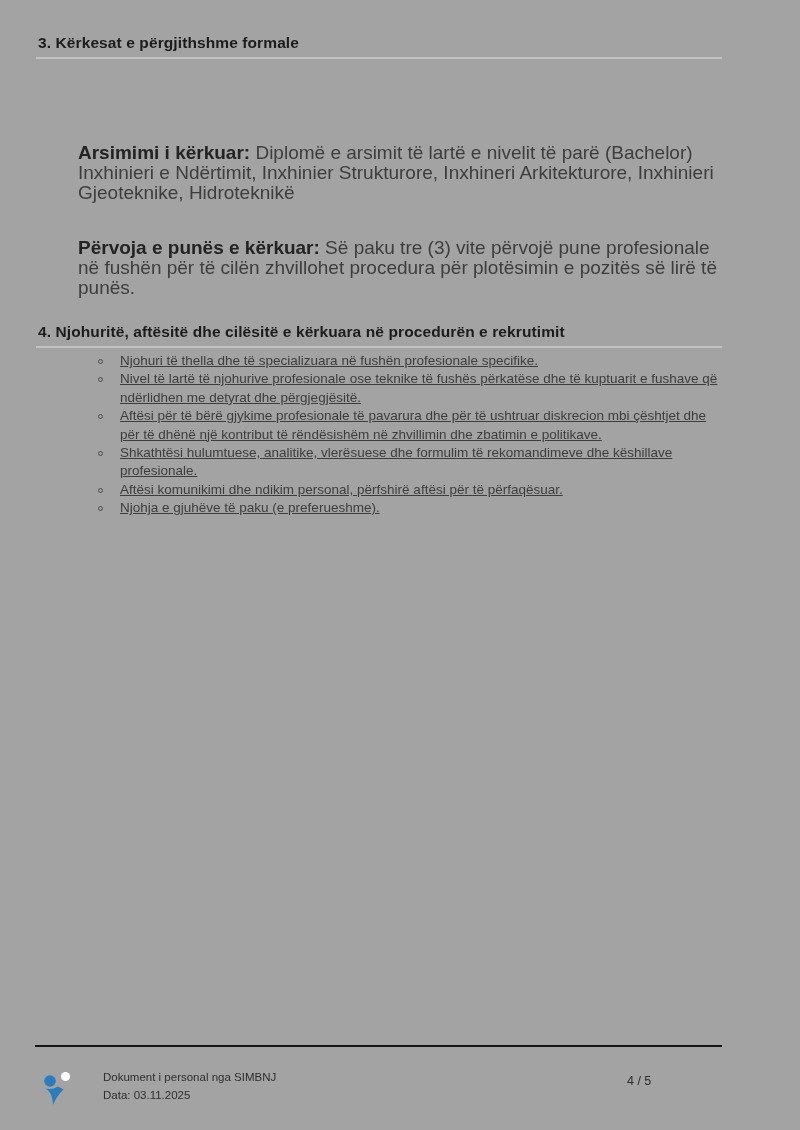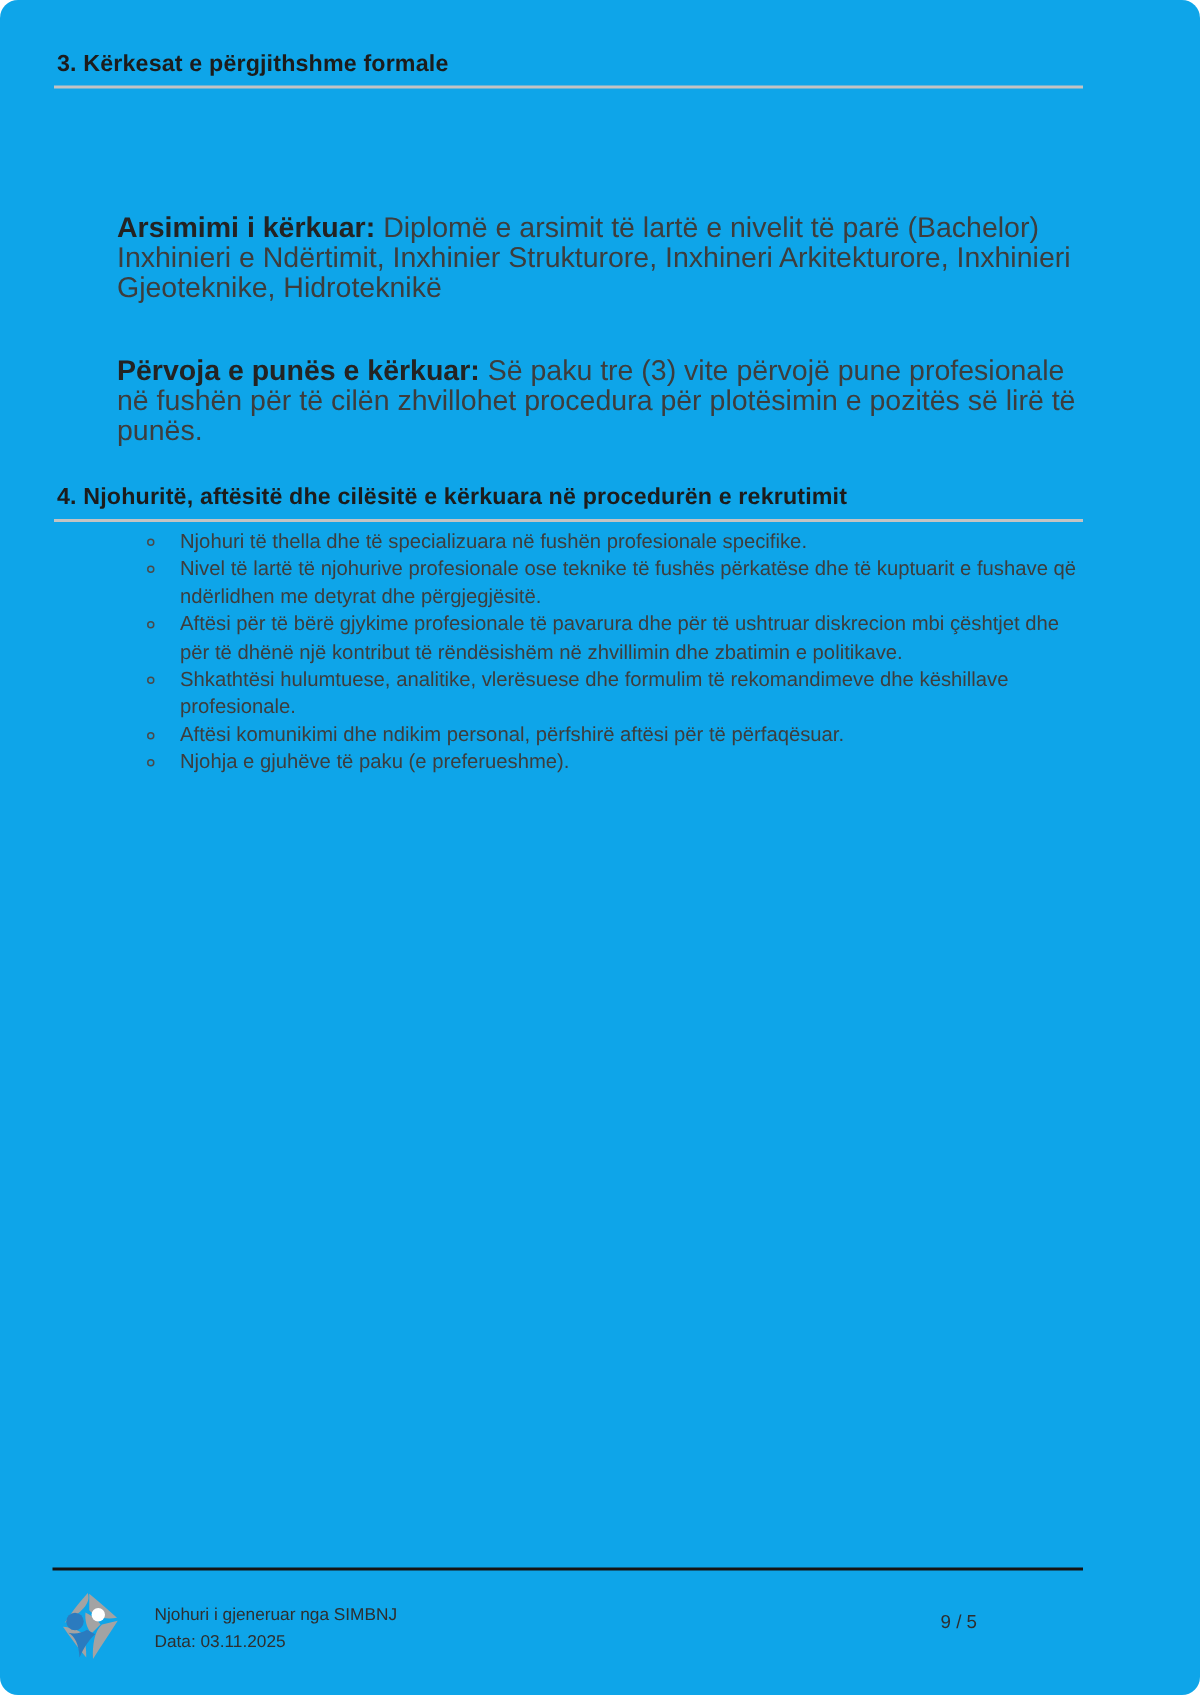--- a/index.html
+++ b/index.html
@@ -4,25 +4,24 @@
 <style>
   html, body {
     margin: 0;
     padding: 0;
     background: #ffffff;
   }
   .page {
     position: relative;
     width: 800px;
     height: 1130px;
-    background: #0ea5e9;
+    background: #a3a3a3;
     font-family: "Liberation Sans", sans-serif;
     color: #3d3d3d;
     overflow: hidden;
-    border-radius: 12px;
   }
   
   .section-head {
     position: absolute;
     left: 36px;
     width: 686px;
   }
   .section-head h2 {
     margin: 0;
     padding: 0 0 4px 2px;
@@ -102,21 +101,21 @@
     left: 627px;
     top: 1074px;
     font-size: 12.5px;
     color: #2e2e2e;
   }
   
   #sec3 { top: 33px; }
   #para1 { top: 124px; }
   #para2 { top: 206px; margin-top: 32px; }
   #sec4 { top: 322px; }
-  #bullet-list { top: 352px; }
+  #bullet-list { top: 352px; text-decoration: underline; }
   #sec5 { top: 595px; }
   #sec5 h2 { width: 660px; }
 </style>
 </head>
 <body>
 
 <div class="page">
 
   <div class="section-head" id="sec3">
     <h2>3. Kërkesat e përgjithshme formale</h2>
@@ -160,19 +159,19 @@
       </g>
 
       <circle cx="28.5" cy="15.5" r="4.5" fill="#ffffff"></circle>
 
       <circle cx="13" cy="20" r="5.8" fill="#2b7bbf"></circle>
       <path d="M8.5 27.5 C13 30 15.5 35 16 44 C19 37 22.5 32 26.5 28.5 L21 25.5 C17 28 12.5 28.5 8.5 27.5 Z" fill="#2b7bbf"></path>
     </svg>
   </span>
 
   <div class="footer-text">
-    <div>Njohuri i gjeneruar nga SIMBNJ</div>
+    <div>Dokument i personal nga SIMBNJ</div>
     <div>Data: 03.11.2025</div>
   </div>
 
-  <div class="page-number">9 / 5</div>
+  <div class="page-number">4 / 5</div>
 
 </div>
 
 </body></html>

